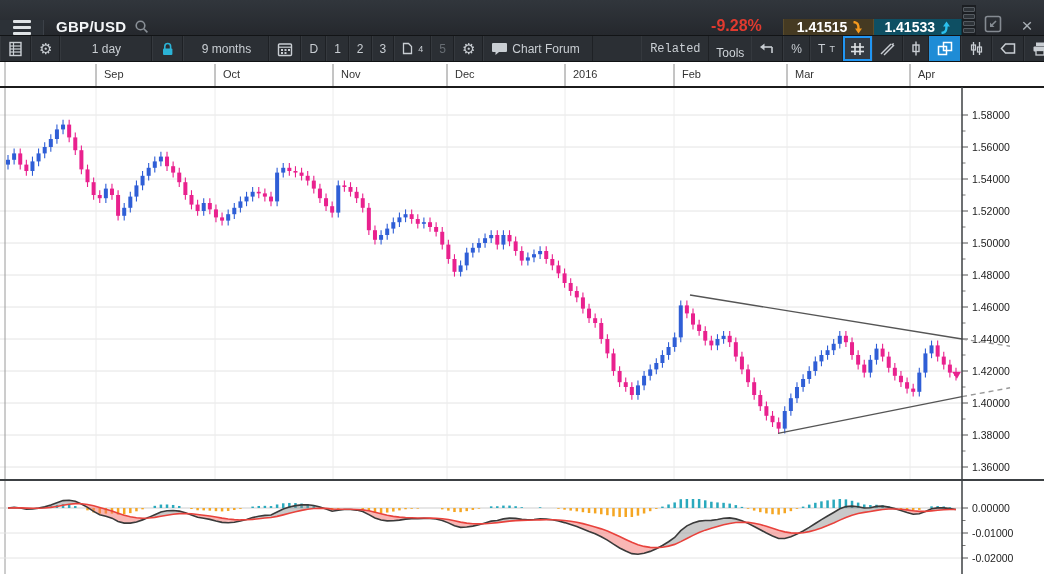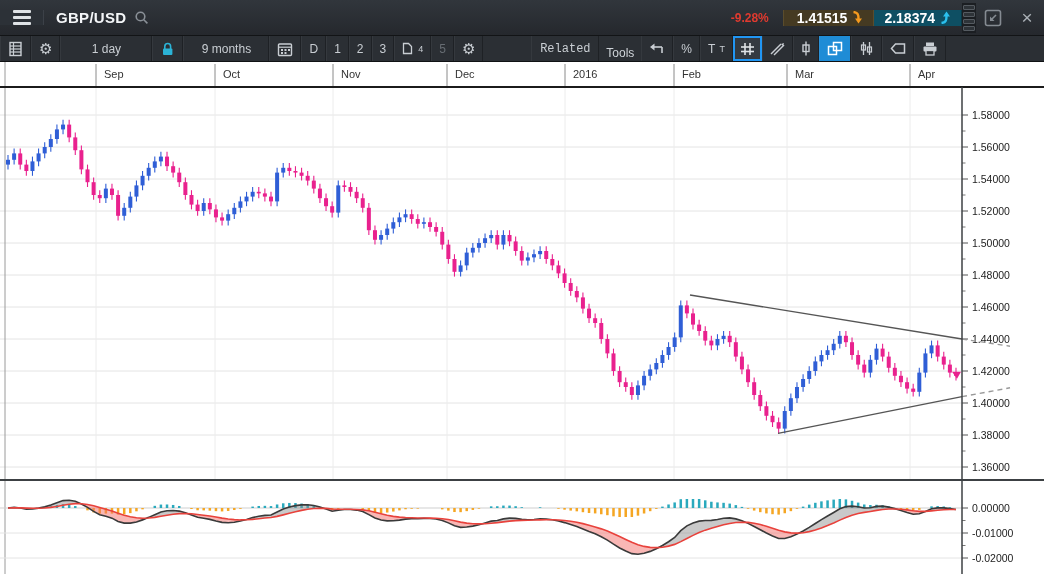--- a/index.html
+++ b/index.html
@@ -3,29 +3,29 @@
 <meta charset="utf-8">
 <style>
   * { margin:0; padding:0; box-sizing:border-box; }
   html,body { background:#111; }
   body { font-family:"Liberation Sans", sans-serif; }
   #app { position:relative; width:1044px; height:574px; overflow:hidden; background:#fff; }
 
   
   .titlebar { position:absolute; left:0; top:0; width:1044px; height:36px;
     background:linear-gradient(#31363c,#25282d); border-bottom:1px solid #121416;
-    display:flex; align-items:center; color:#e8ebee; }
+    display:flex; align-items:flex-end; color:#e8ebee; }
   .hamburger { width:44px; display:flex; flex-direction:column; justify-content:center; align-items:center;
     gap:3px; border-right:1px solid #3c4148; background:#2c3137; cursor:pointer; }
   .hamburger i { display:block; width:18px; height:3px; background:#dfe3e6; border-radius:1px; }
   .symbol { display:flex; align-items:center; font-size:15px; font-weight:bold; letter-spacing:.3px;
     padding:0 8px 0 12px; color:#f4f6f8; }
   .searchwrap { display:flex; align-items:center; }
   .tb-spacer { flex:1; }
-  .pct { display:flex; align-items:center; font-size:12px; font-weight:bold; color:#e03a2f; padding-right:14px; }
+  .pct { display:flex; align-items:center; font-size:16px; font-weight:bold; color:#e03a2f; padding-right:21px; }
   .pricebox { display:flex; align-items:center; gap:5px; padding:0 10px; font-size:14px; font-weight:bold;
     color:#fff; margin:0; cursor:pointer; }
   .sellbox { background:#453a22; border-left:1px solid #5a4c2c; border-right:1px solid #5a4c2c;padding-left:13px; }
   .buybox  { background:#0e4f63; border-right:1px solid #0a3845; }
   .filmstrip { width:14px; display:flex; flex-direction:column; justify-content:center; gap:2px; padding:2px 1px; background:#1b1e22; }
   .filmstrip i { display:block; height:5px; background:#2e3338; border:1px solid #555b61; border-radius:1px; }
   .winbtn { width:34px; display:flex; align-items:center; justify-content:center; color:#9aa0a6; cursor:pointer; }
   .closeglyph { font-size:19px; line-height:1; color:#aab0b6; }
 
   
@@ -68,21 +68,21 @@
     <div class="tb-spacer"></div>
     <div class="pct">-9.28%</div>
     <div class="pricebox sellbox">
       <span>1.41515</span>
       <svg class="icon" width="11" height="13" viewBox="0 0 11 13">
         <path d="M1.5,1 C6,1.5 6.5,4 6.5,8" fill="none" stroke="#f59a1e" stroke-width="2.4"></path>
         <polygon points="3,7.5 10,7.5 6.5,12.5" fill="#f59a1e"></polygon>
       </svg>
     </div>
     <div class="pricebox buybox">
-      <span>2.18374</span>
+      <span>1.41533</span>
       <svg class="icon" width="11" height="13" viewBox="0 0 11 13">
         <path d="M1.5,12 C6,11.5 6.5,9 6.5,5" fill="none" stroke="#2bc0ee" stroke-width="2.4"></path>
         <polygon points="3,5.5 10,5.5 6.5,0.5" fill="#2bc0ee"></polygon>
       </svg>
     </div>
     <div class="filmstrip">
       <i></i>
         <i></i>
         <i></i>
         <i></i>
@@ -151,20 +151,26 @@
       <svg class="icon" width="11" height="13" viewBox="0 0 11 13">
         <path d="M1.5,11.5 V1.5 h5 l3,3 v7 z" fill="none" stroke="#c9ced3" stroke-width="1.3"></path>
       </svg>
       <span class="sup4">4</span>
     </div>
     <div class="tbtn dim">
         <span>5</span>
       </div>
     <div class="tbtn">
       <span style="font-size:15px;">⚙</span>
+    </div>
+    <div class="tbtn" style="min-width:110px; justify-content:flex-start;">
+      <svg class="icon" width="17" height="15" viewBox="0 0 17 15">
+        <path d="M2,2 h13 a1,1 0 0 1 1,1 v7 a1,1 0 0 1 -1,1 h-7 l-3.5,3 v-3 h-2.5 a1,1 0 0 1 -1,-1 v-7 a1,1 0 0 1 1,-1 z" fill="#c9ced3"></path>
+      </svg>
+      <span>Chart Forum</span>
     </div>
     <div class="tbtn wide" style="margin-left:48px;font-family:Liberation Mono, monospace;">
       <span>Related</span>
     </div>
     <div class="tlabel">Tools</div>
     <div class="tbtn">
       <svg class="icon" width="16" height="14" viewBox="0 0 16 14">
         <line x1="13" y1="5" x2="4.5" y2="5" stroke="#c9ced3" stroke-width="1.6"></line>
         <polygon points="5.5,1.5 5.5,8.5 1,5" fill="#c9ced3"></polygon>
         <line x1="13" y1="5" x2="13" y2="11" stroke="#c9ced3" stroke-width="1.6"></line>

